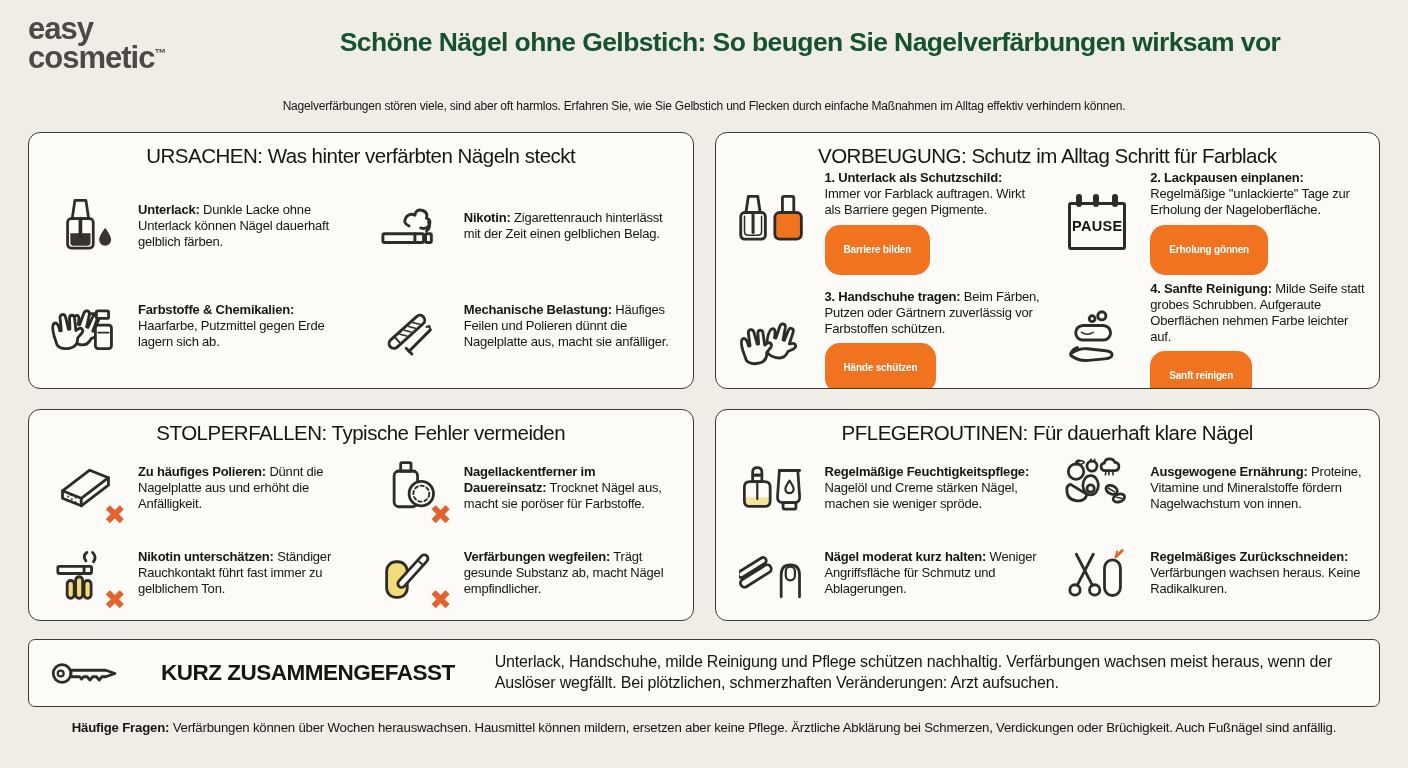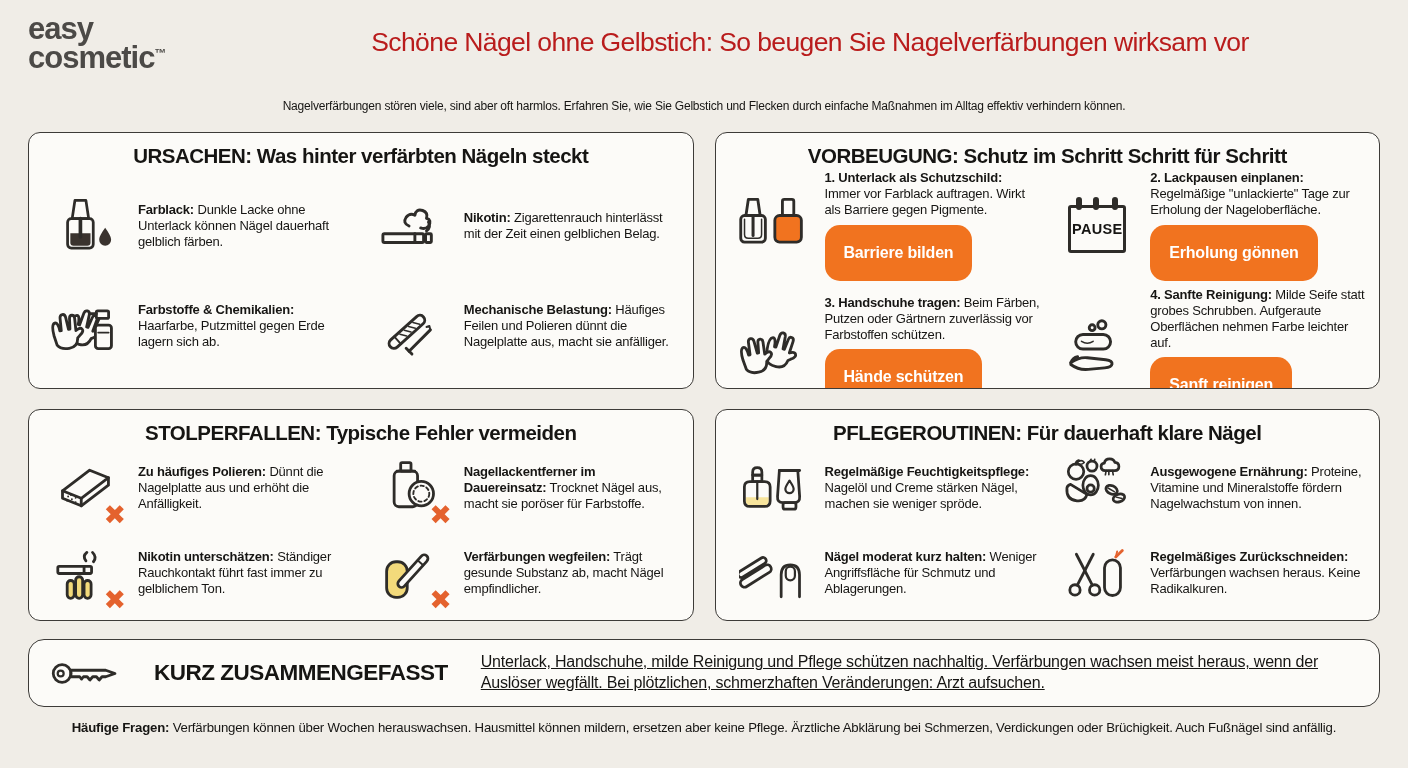--- a/index.html
+++ b/index.html
@@ -8,66 +8,66 @@
     font-family:"Liberation Sans","DejaVu Sans",sans-serif;
     background:#f0ede7; color:#161513; overflow:hidden;
   }
   .page { width:1408px; height:768px; position:relative; padding:14px 28px 0; }
 
   
   .header { display:flex; align-items:flex-start; }
   .logo { width:212px; color:#4c4a47; font-weight:bold; font-size:31px;
           line-height:0.94; letter-spacing:-1px; }
   .logo sup { font-size:12px; font-weight:bold; letter-spacing:0; }
-  .main-title { flex:1; text-align:center; font-size:26.5px; font-weight:normal;
-                letter-spacing:-0.6px; margin-top:13px; color:#b91c1c; }
+  .main-title { flex:1; text-align:center; font-size:26.5px; font-weight:bold;
+                letter-spacing:-0.6px; margin-top:13px; color:#14532d; }
   .subtitle { text-align:center; font-size:12px; letter-spacing:-0.2px;
               margin-top:27px; white-space:nowrap; }
 
   
   .grid { margin-top:19px; display:grid; grid-template-columns:1fr 1fr;
           grid-template-rows:257px 212px; gap:20px 21px; }
   .panel { background:#fcfbf8; border:1.5px solid #3d3b38; border-radius:12px;
            padding:8px 13px 6px; display:flex; flex-direction:column; overflow:hidden; }
-  .panel-title { text-align:center; font-size:20.5px; font-weight:bold;
+  .panel-title { text-align:center; font-size:20.5px; font-weight:normal;
                  letter-spacing:-0.5px; margin:3px 0 2px; }
   .items { flex:1; display:grid; grid-template-columns:1fr 1fr;
            column-gap:14px; align-content:space-evenly; row-gap:6px; }
   .item { display:flex; align-items:center; gap:10px; }
   .icon-box { width:86px; min-width:86px; height:76px; position:relative;
               display:flex; align-items:center; justify-content:center; }
   .item-body { flex:1; }
   .item-text { font-size:13px; line-height:1.24; letter-spacing:-0.2px; }
   .item-text b { letter-spacing:-0.2px; }
   .badge { display:inline-block; background:#f1731f; color:#fff; font-weight:bold;
-           font-size:16px; line-height:1; padding:20px 19px; border-radius:15px;
+           font-size:10px; line-height:1; padding:20px 19px; border-radius:15px;
            margin-top:6px; letter-spacing:-0.2px; }
   .xmark { position:absolute; right:2px; bottom:-3px; color:#e4622e;
            font-size:27px; font-weight:bold; line-height:1; }
 
   
   .icon-box svg { stroke:#2e2c29; fill:none; stroke-width:3;
                   stroke-linecap:round; stroke-linejoin:round; }
 
   
   .cal { width:58px; height:48px; border:3px solid #2e2c29; border-radius:3px;
          background:#fcfbf8; display:flex; align-items:center; justify-content:center;
          position:relative; margin-top:7px; }
   .cal-ring { position:absolute; top:-11px; width:6px; height:13px;
               border:3px solid #2e2c29; border-radius:5px; background:#fcfbf8; }
   .r1{left:5px} .r2{left:22px} .r3{right:5px}
   .cal-text { font-weight:bold; font-size:14.5px; letter-spacing:0.3px; }
 
   
   .summary { margin-top:18px; height:68px; background:#fcfbf8;
-             border:1.5px solid #3d3b38; border-radius:16px; display:flex;
-             align-items:center; padding:0 20px; gap:25px; }
+             border:1.5px solid #3d3b38; border-radius:7px; display:flex;
+             align-items:center; padding:0 20px; gap:32px; }
   .summary-heading { font-size:22.5px; font-weight:bold; letter-spacing:-0.5px;
                      white-space:nowrap; margin-right:8px; }
-  .summary-text { font-size:16px; line-height:1.3; letter-spacing:-0.2px;text-decoration:underline; }
+  .summary-text { font-size:16px; line-height:1.3; letter-spacing:-0.2px; }
 
   .footer { margin-top:13px; text-align:center; font-size:13.2px;
             letter-spacing:-0.2px; white-space:nowrap; }
 </style>
 </head>
 <body>
 
 <div class="page">
 
   <div class="header">
@@ -88,21 +88,21 @@
           <span class="icon-box">
             <svg viewBox="0 0 72 64" width="66" height="60">
               <path d="M25 4 h12 l3 20 h-18 Z"></path>
               <rect x="17" y="24" width="28" height="32" rx="4"></rect>
               <path d="M20 40 h22 v10 q0 3.5 -3.5 3.5 h-15 q-3.5 0 -3.5 -3.5 Z" fill="#3a332e" stroke="none"></path>
               <path d="M31 24 v20" stroke-width="4"></path>
               <path d="M58 34 c-3.5 5 -6.5 9.5 -6.5 13 a6.5 6.5 0 0 0 13 0 c0 -3.5 -3 -8 -6.5 -13 Z" fill="#3a332e" stroke="none"></path>
             </svg>
           </span>
           <div class="item-body">
-            <p class="item-text"><b>Farblack:</b> <span>Dunkle Lacke ohne Unterlack können Nägel dauerhaft gelblich färben.</span></p>
+            <p class="item-text"><b>Unterlack:</b> <span>Dunkle Lacke ohne Unterlack können Nägel dauerhaft gelblich färben.</span></p>
           </div>
         </div>
         <div class="item">
           <span class="icon-box">
             <svg viewBox="0 0 64 64" width="62" height="62">
               <rect x="3" y="40" width="42" height="9" rx="1.5"></rect>
               <line x1="36" y1="40" x2="36" y2="49"></line>
               <rect x="47" y="40" width="6" height="9" rx="1"></rect>
               <path d="M30 32 q-7 -3 -3 -9 q4 -5 9 -2 q1 -7 8 -5 q6 2 4 8 q6 2 2 8 q-3 4 -8 2"></path>
               <path d="M50 28 q3 5 -2 9"></path>
@@ -142,21 +142,21 @@
             </svg>
           </span>
           <div class="item-body">
             <p class="item-text"><b>Mechanische Belastung:</b> <span>Häufiges Feilen und Polieren dünnt die Nagelplatte aus, macht sie anfälliger.</span></p>
           </div>
         </div>
       </div>
     </div>
 
     <div class="panel">
-      <div class="panel-title">VORBEUGUNG: Schutz im Schritt Schritt für Schritt</div>
+      <div class="panel-title">VORBEUGUNG: Schutz im Alltag Schritt für Farblack</div>
       <div class="items">
         <div class="item">
           <span class="icon-box">
             <svg viewBox="0 0 76 60" width="72" height="58">
               <path d="M13 3 h10 l2.5 17 h-15 Z"></path>
               <rect x="5" y="20" width="26" height="28" rx="4"></rect>
               <path d="M9 24 v16 q0 4 4 4 h10 q4 0 4 -4 v-16" stroke-width="1.6"></path>
               <line x1="18" y1="20" x2="18" y2="41" stroke-width="3.2"></line>
               <rect x="49" y="3" width="12" height="17" rx="2"></rect>
               <rect x="41" y="20" width="28" height="28" rx="5" fill="#f1731f"></rect>

